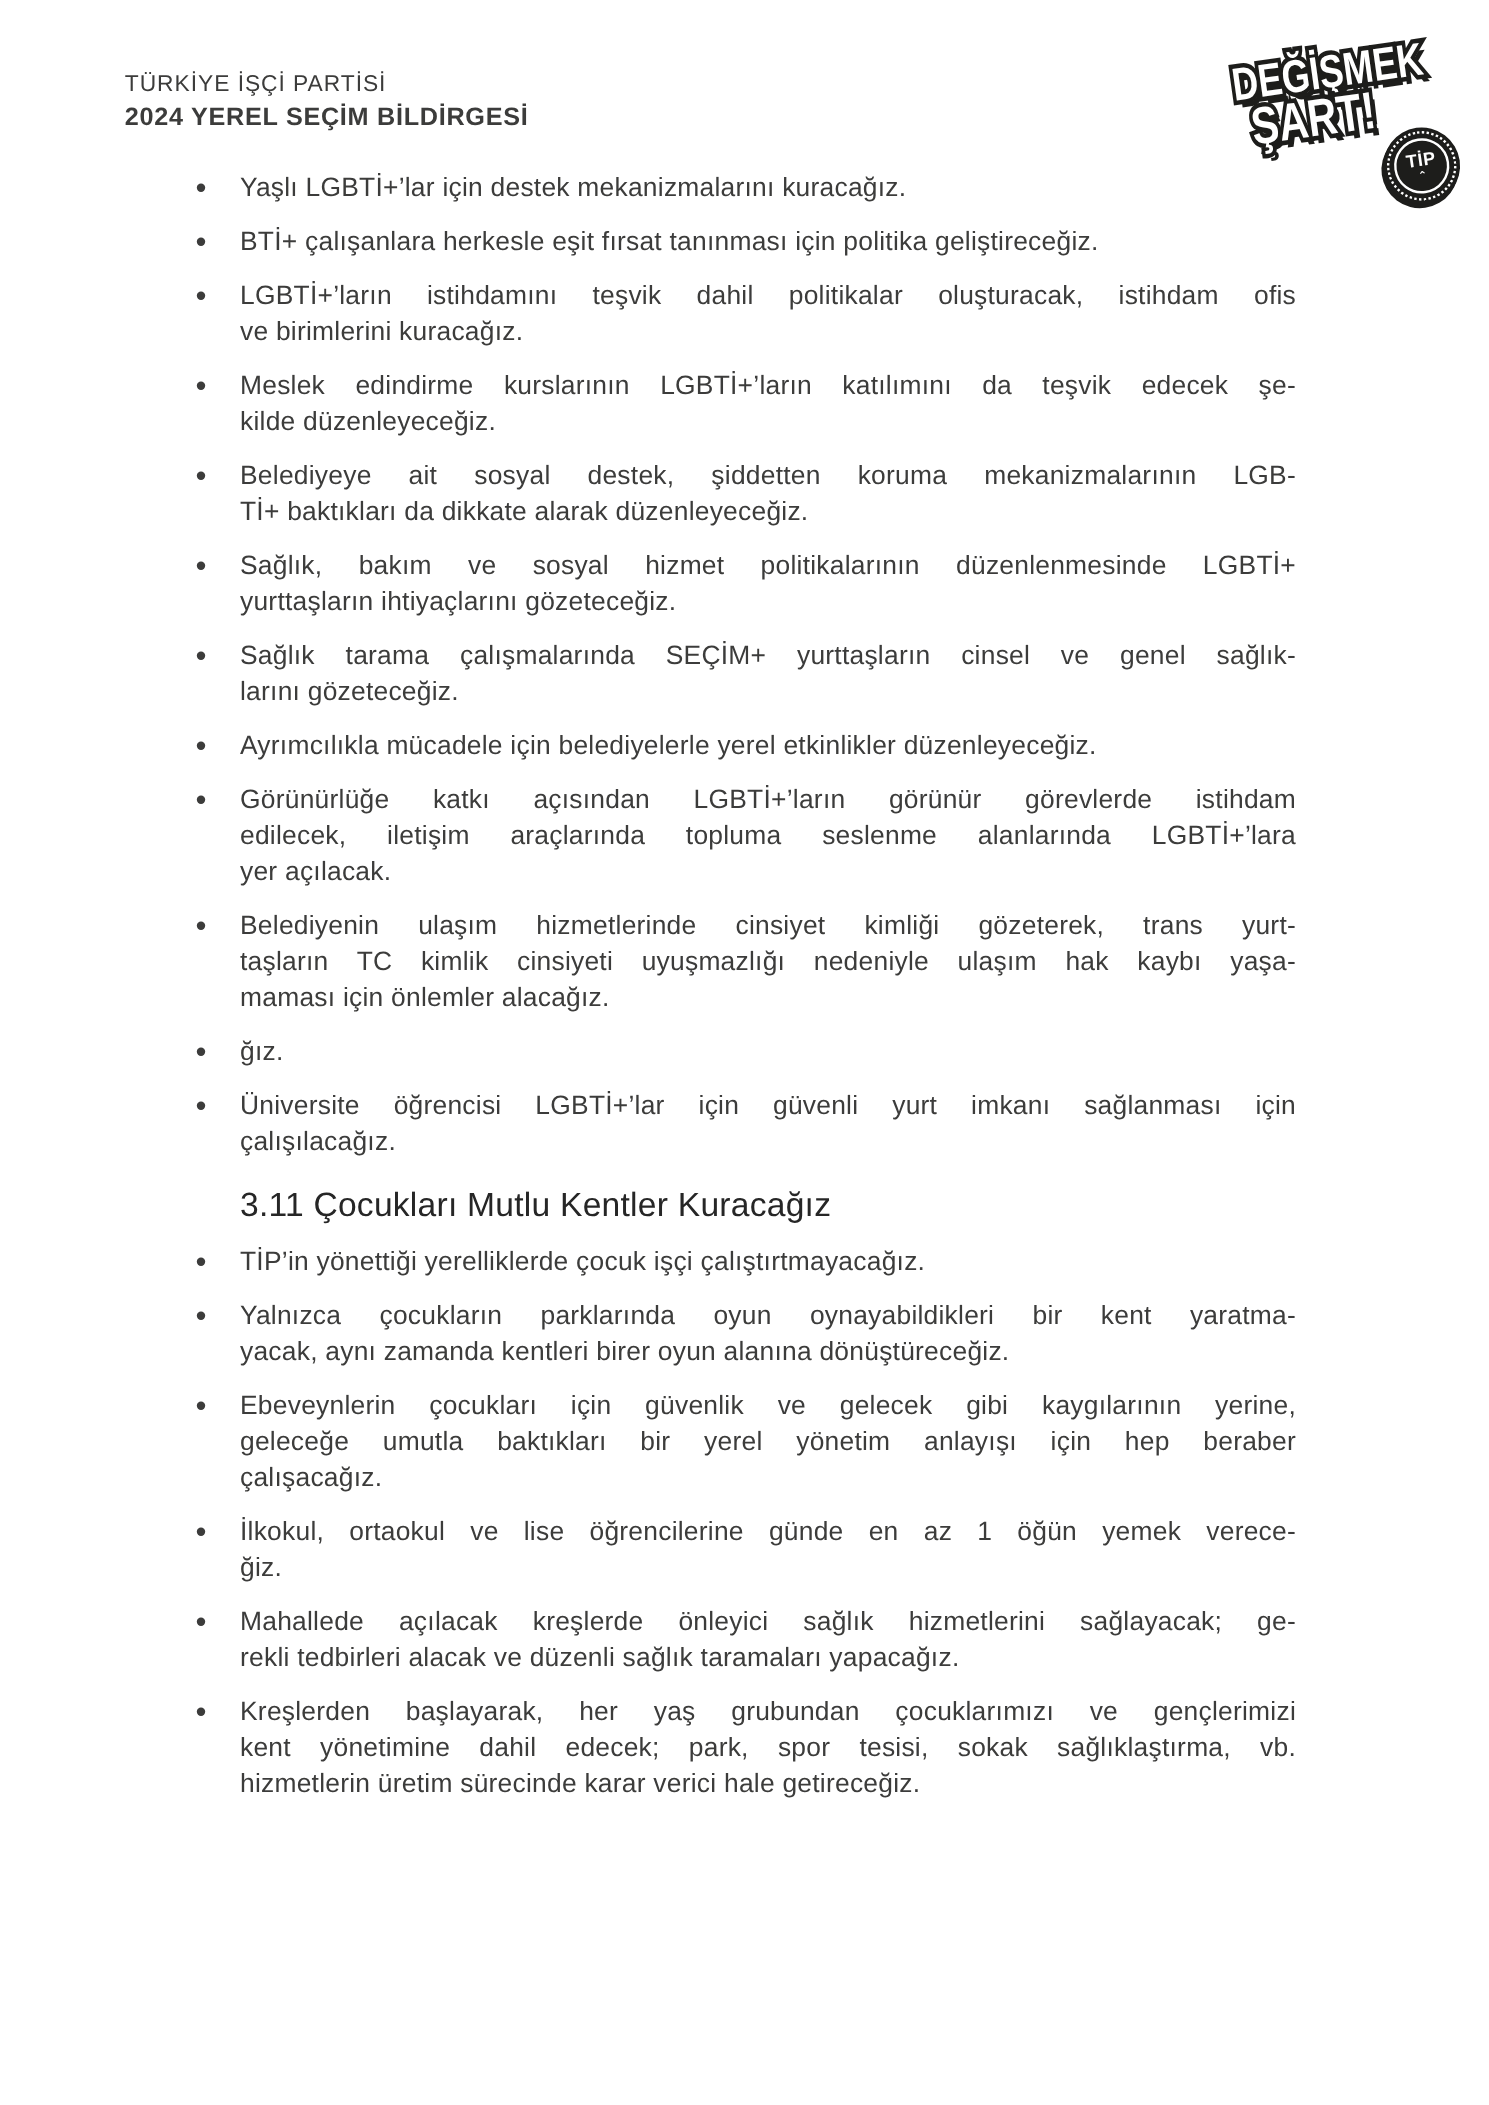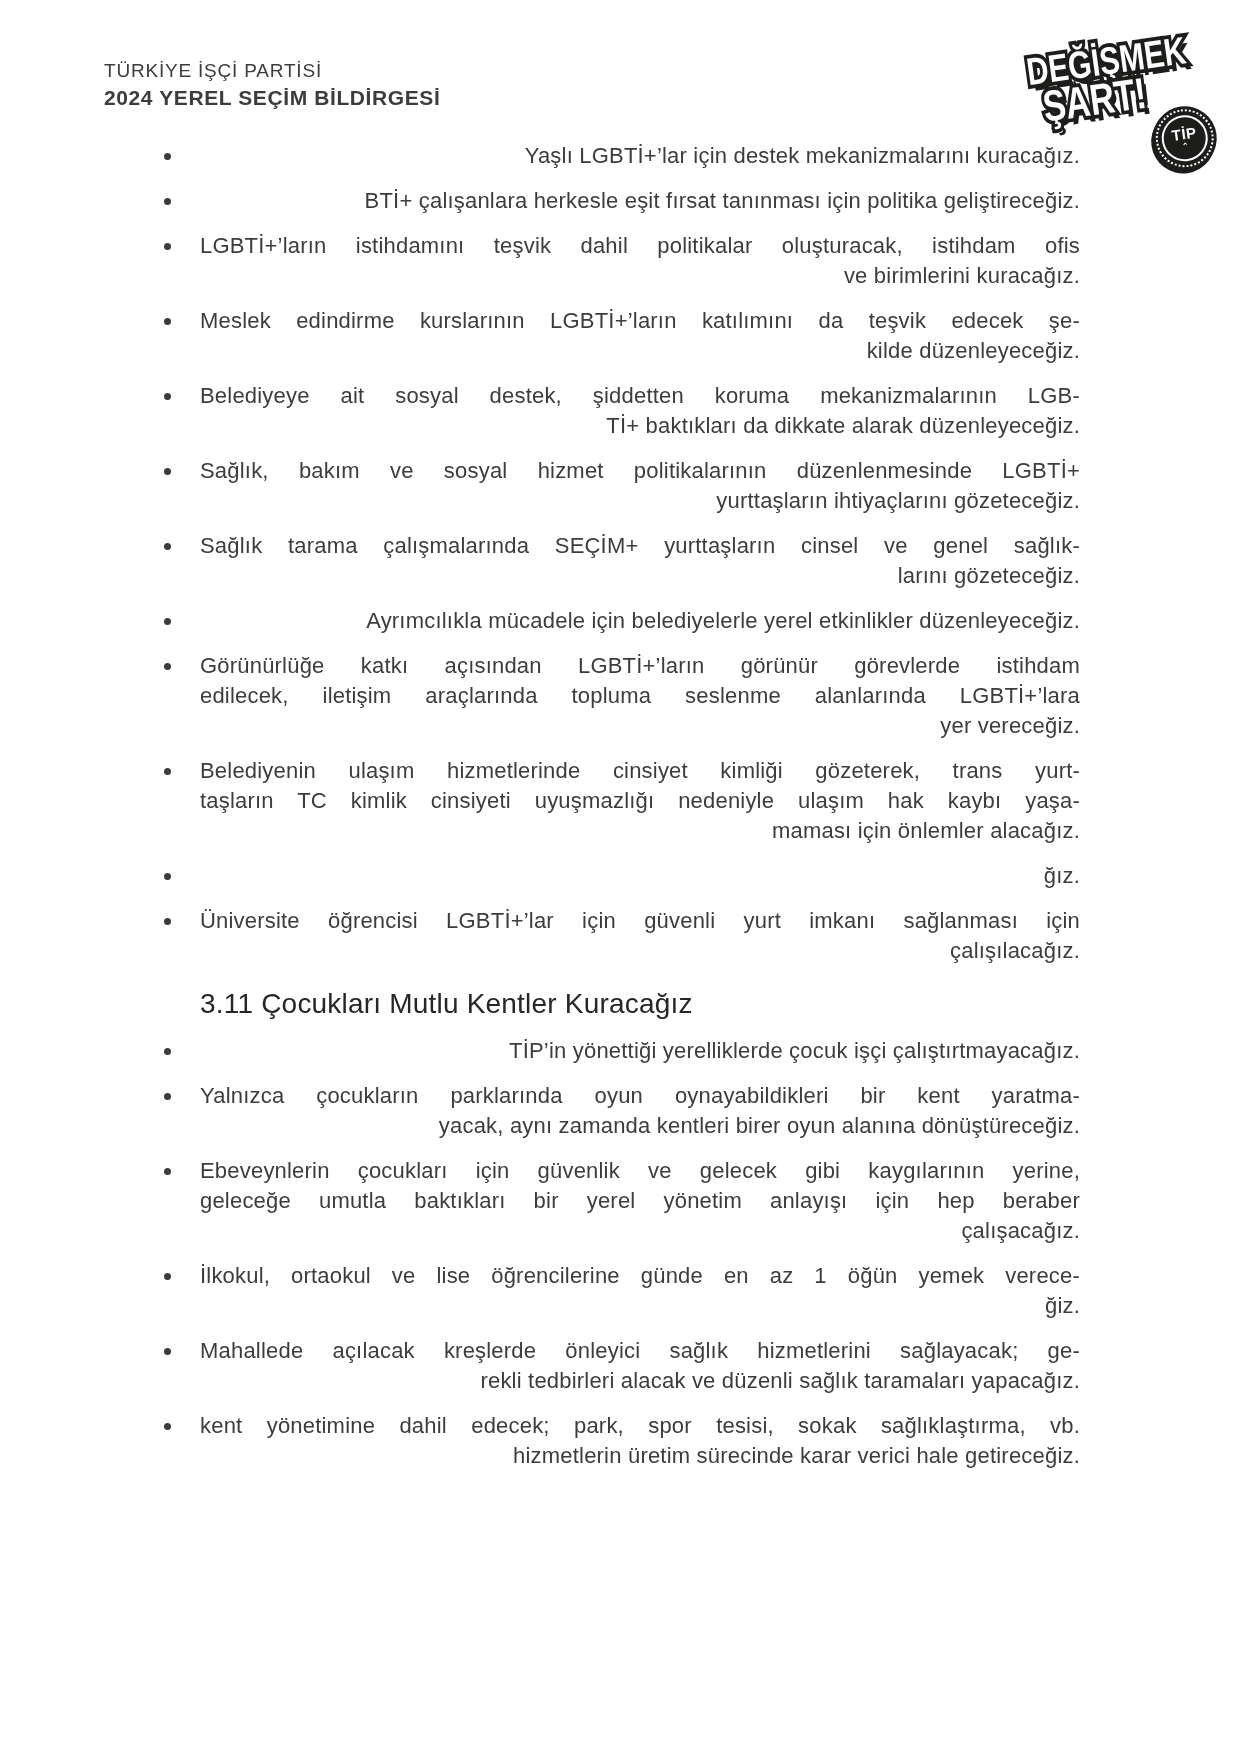--- a/index.html
+++ b/index.html
@@ -55,21 +55,21 @@
   .emblem-glyph { font-size: 9px; line-height: 9px; color: #ffffff; }
 
   
   .content { position: absolute; left: 200px; top: 141px; width: 880px; color: #3c3c3b; }
   .bullet { position: relative; margin-bottom: 15px; }
   .dot {
     position: absolute; left: -36px; top: 12px;
     width: 7px; height: 7px; border-radius: 50%; background: #3c3c3b;
   }
   .btext { font-size: 22px; line-height: 30px; letter-spacing: 0.2px; }
-  .tl { min-height: 30px; text-align: right; }
+  .tl { min-height: 30px; }
   .tl-j { text-align: justify; text-align-last: justify; }
   .section-heading {
     font-size: 28px; font-weight: 400; color: #262626;
     letter-spacing: 0.2px; line-height: 36px;
     margin: 20px 0 14px 0;
   }
 
   
   .pagenum {
     position: absolute; top: 1645px; right: 46px;
@@ -151,21 +151,21 @@
         <span class="dot"></span>
         <div class="btext">
             <div class="tl">Ayrımcılıkla mücadele için belediyelerle yerel etkinlikler düzenleyeceğiz.</div>
           </div>
       </div>
       <div class="bullet">
         <span class="dot"></span>
         <div class="btext">
             <div class="tl tl-j">Görünürlüğe katkı açısından LGBTİ+’ların görünür görevlerde istihdam</div>
             <div class="tl tl-j">edilecek, iletişim araçlarında topluma seslenme alanlarında LGBTİ+’lara</div>
-            <div class="tl">yer vereceğiz.</div>
+            <div class="tl">yer açılacak.</div>
           </div>
       </div>
       <div class="bullet">
         <span class="dot"></span>
         <div class="btext">
             <div class="tl tl-j">Belediyenin ulaşım hizmetlerinde cinsiyet kimliği gözeterek, trans yurt-</div>
             <div class="tl tl-j">taşların TC kimlik cinsiyeti uyuşmazlığı nedeniyle ulaşım hak kaybı yaşa-</div>
             <div class="tl">maması için önlemler alacağız.</div>
           </div>
       </div>
@@ -218,20 +218,21 @@
       <div class="bullet">
         <span class="dot"></span>
         <div class="btext">
             <div class="tl tl-j">Mahallede açılacak kreşlerde önleyici sağlık hizmetlerini sağlayacak; ge-</div>
             <div class="tl">rekli tedbirleri alacak ve düzenli sağlık taramaları yapacağız.</div>
           </div>
       </div>
       <div class="bullet">
         <span class="dot"></span>
         <div class="btext">
+            <div class="tl tl-j">Kreşlerden başlayarak, her yaş grubundan çocuklarımızı ve gençlerimizi</div>
             <div class="tl tl-j">kent yönetimine dahil edecek; park, spor tesisi, sokak sağlıklaştırma, vb.</div>
             <div class="tl">hizmetlerin üretim sürecinde karar verici hale getireceğiz.</div>
           </div>
       </div>
     </div>
 
   </div>
 
   <div class="pagenum">29</div>
 

